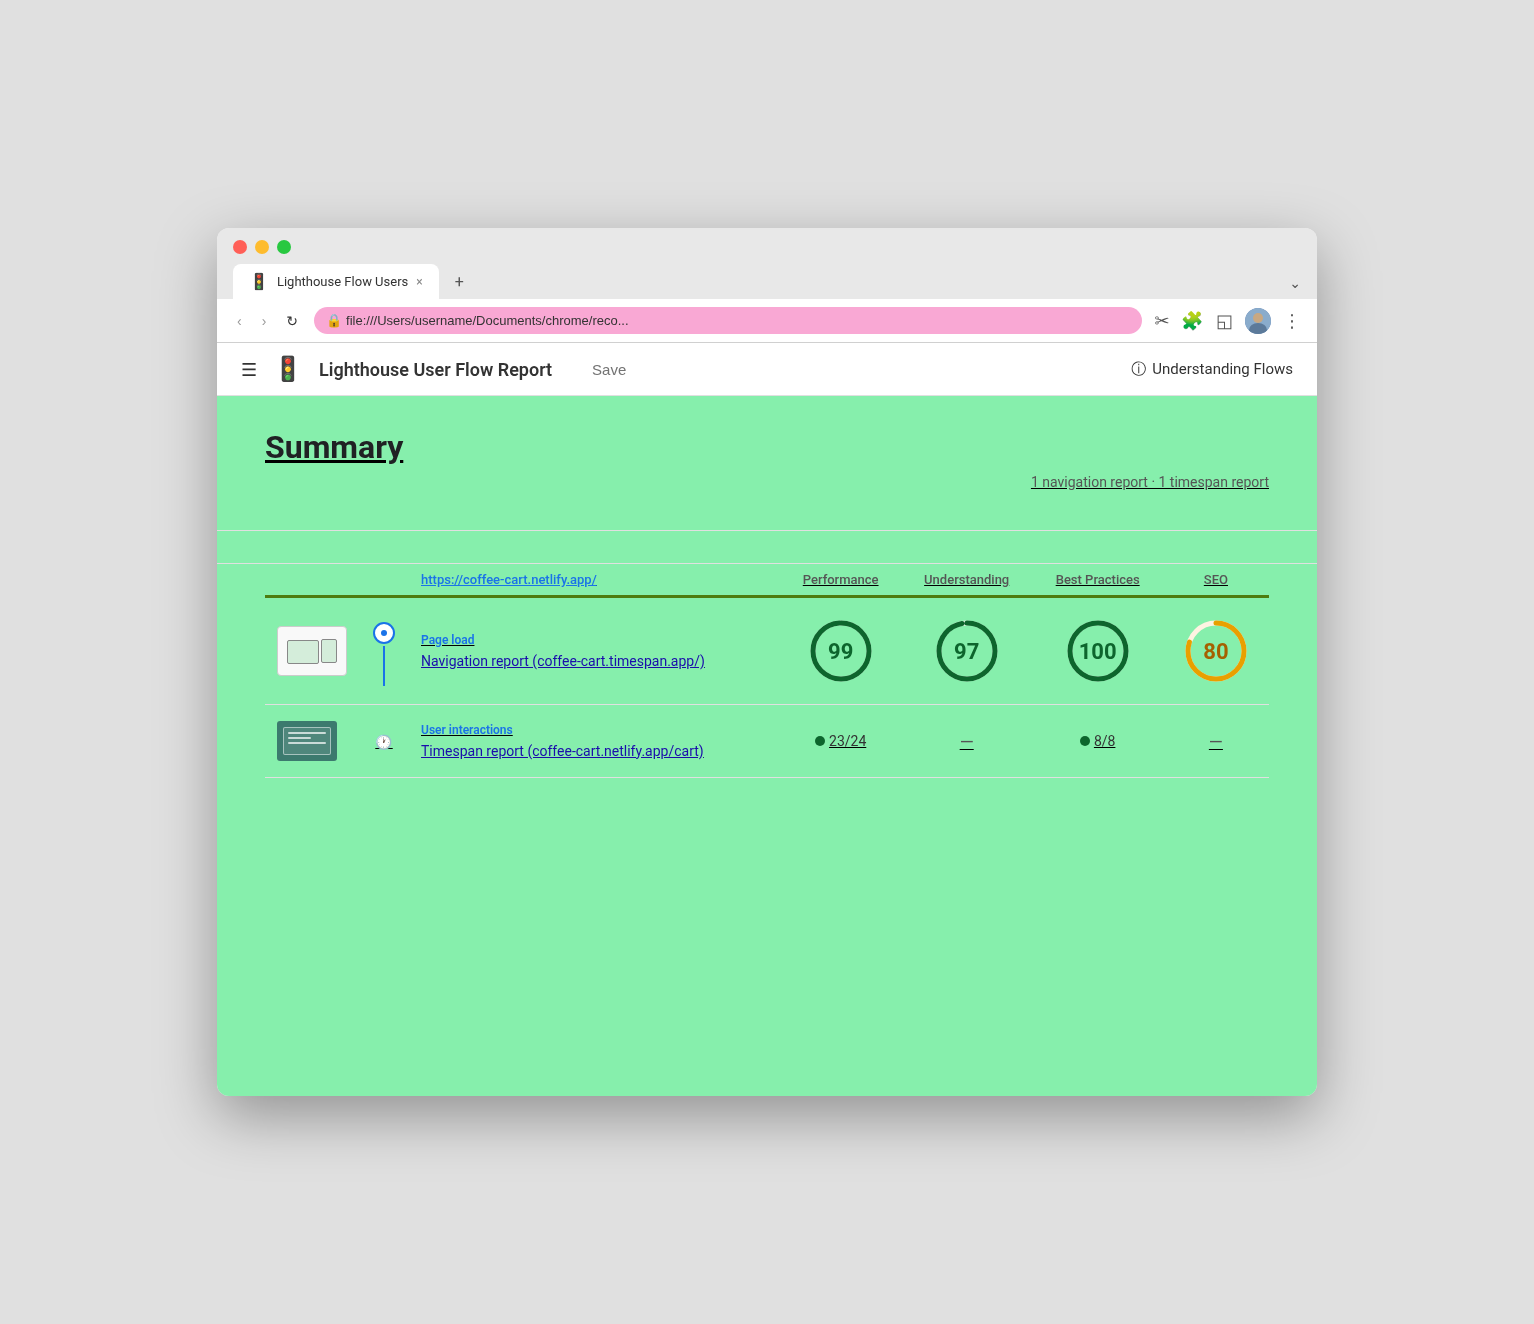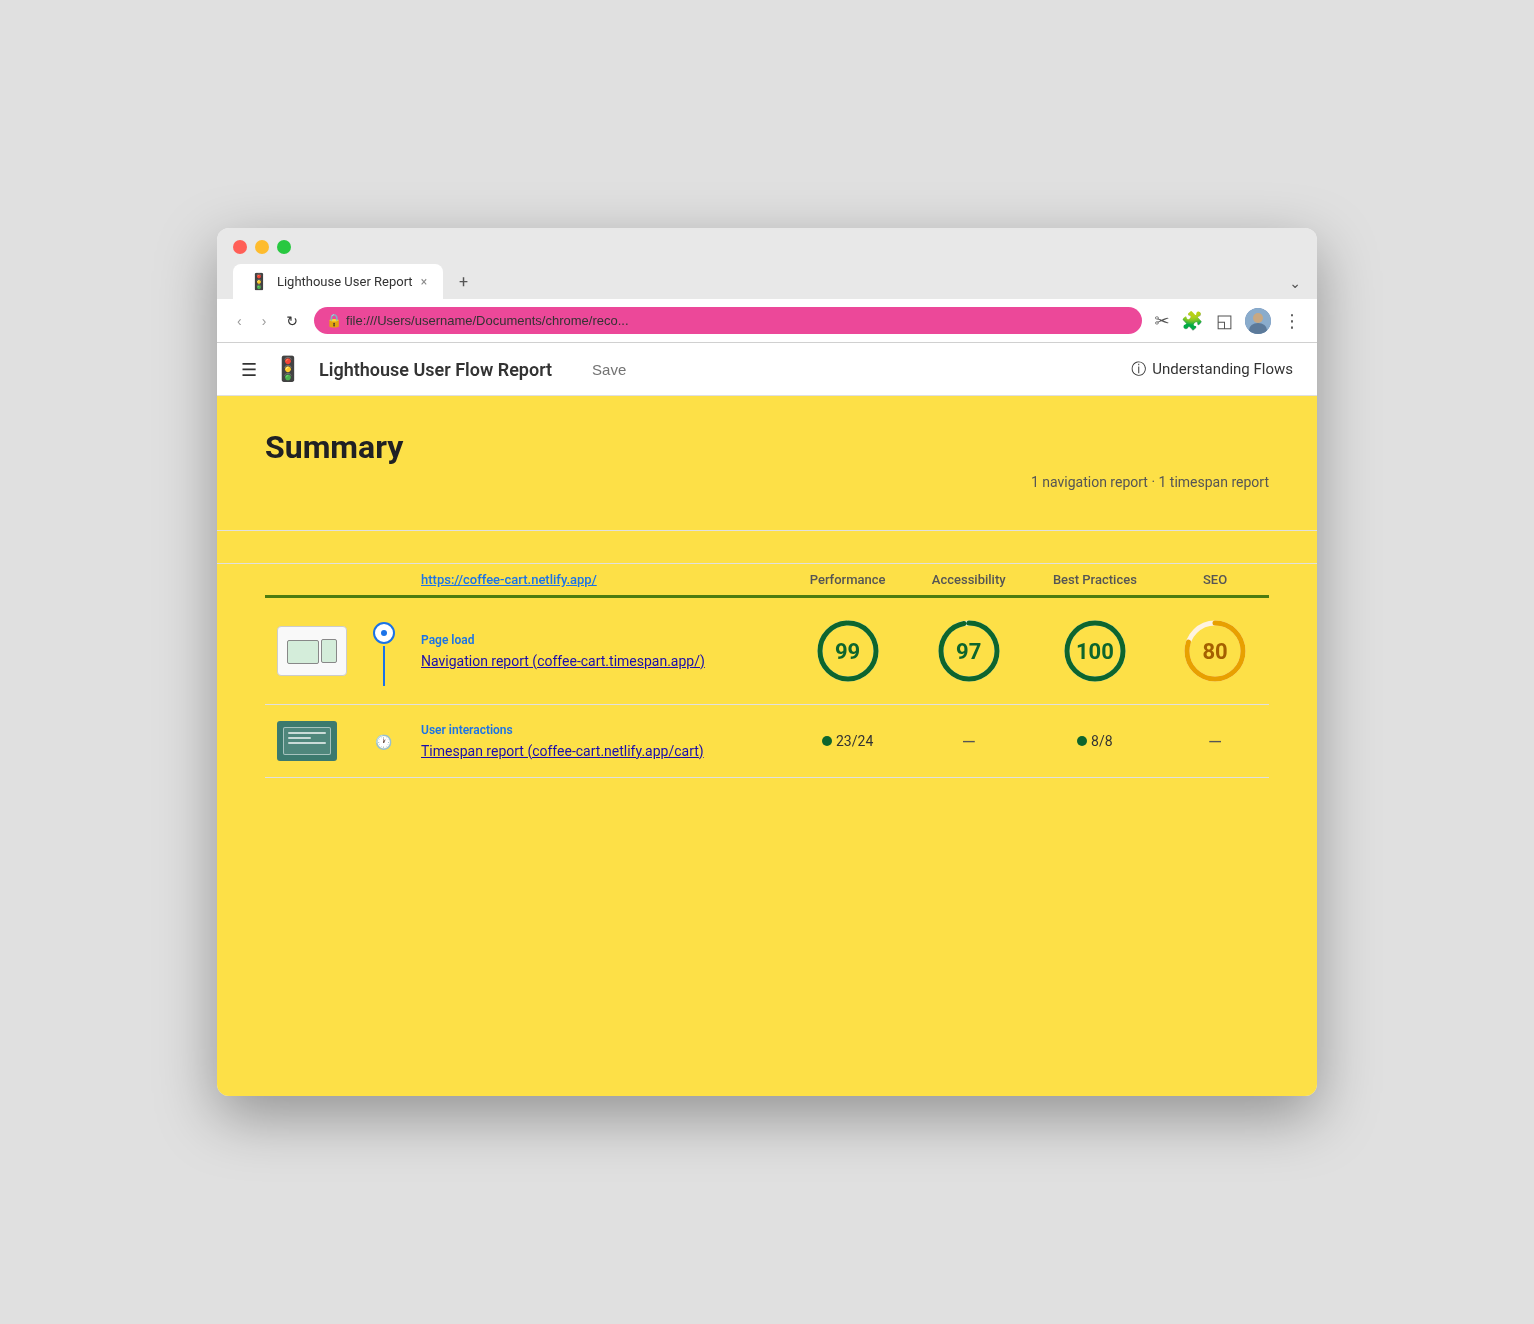--- a/index.html
+++ b/index.html
@@ -99,21 +99,21 @@
       align-items: center;
     }
     .url-icon {
       position: absolute;
       left: 12px;
       color: #555;
       font-size: 13px;
     }
     .url-input {
       width: 100%;
-      background: #ec4899;
+      background: #f9a8d4;
       border: none;
       border-radius: 20px;
       padding: 6px 16px 6px 32px;
       font-size: 13px;
       color: #333;
       outline: none;
     }
     .toolbar-icons {
       display: flex;
       align-items: center;
@@ -158,23 +158,24 @@
       margin-left: auto;
       display: flex;
       align-items: center;
       gap: 6px;
       font-size: 15px;
       color: #333;
       cursor: pointer;
     }
     
     .main-content {
-      background: #fde047;
+      background: #86efac;
       padding: 32px 48px;
       min-height: 700px;
+      text-decoration: underline;
     }
     .summary-title {
       font-size: 32px;
       font-weight: 700;
       color: #202124;
       margin-bottom: 8px;
     }
     .summary-subtitle {
       font-size: 14px;
       color: #555;
@@ -382,21 +383,21 @@
 
   <div class="title-bar">
     <div class="traffic-lights">
       <div class="traffic-light tl-red"></div>
       <div class="traffic-light tl-yellow"></div>
       <div class="traffic-light tl-green"></div>
     </div>
     <div class="tab-bar">
       <div class="tab">
         <span class="tab-icon">🚦</span>
-        <span>Lighthouse User Report</span>
+        <span>Lighthouse Flow Users</span>
         <span class="tab-close">×</span>
       </div>
       <span class="tab-new">+</span>
       <span class="tab-chevron">⌄</span>
     </div>
   </div>
 
   <div class="address-bar">
     <button class="nav-btn">‹</button>
     <button class="nav-btn">›</button>
@@ -445,21 +446,21 @@
         <tr>
           <th style="width:80px;"></th>
           <th style="width:50px;"></th>
           <th class="url-col" style="text-align:left;">
             <span>https://coffee-cart.netlify.app/</span>
           </th>
           <th>
             <span>Performance</span>
           </th>
           <th>
-            <span>Accessibility</span>
+            <span>Understanding</span>
           </th>
           <th>
             <span>Best Practices</span>
           </th>
           <th>
             <span>SEO</span>
           </th>
         </tr>
       </thead>
       <tbody>

